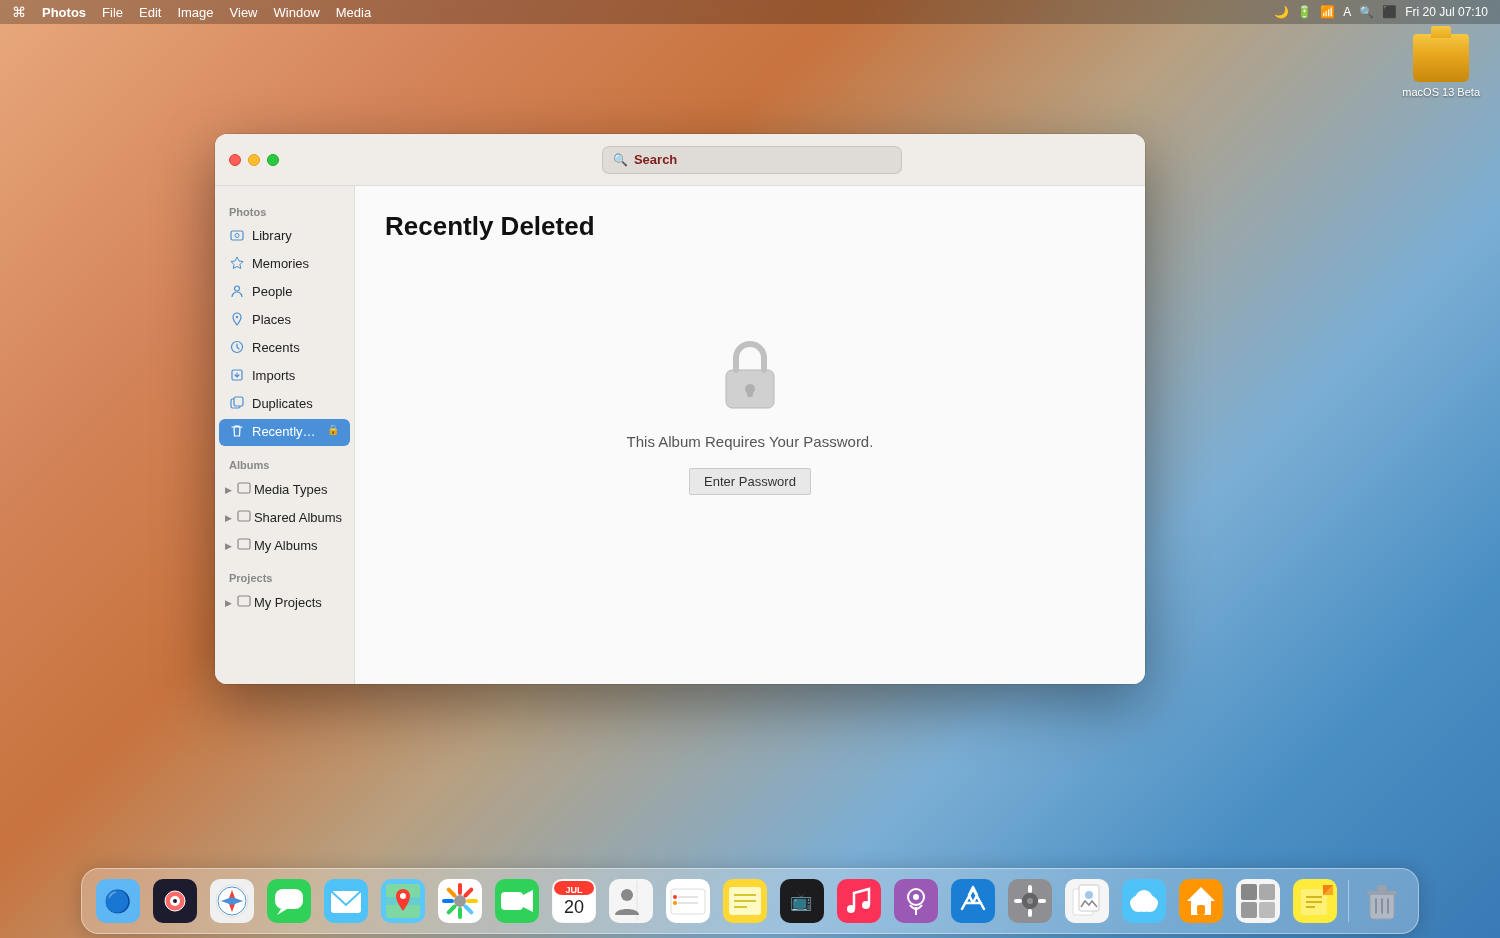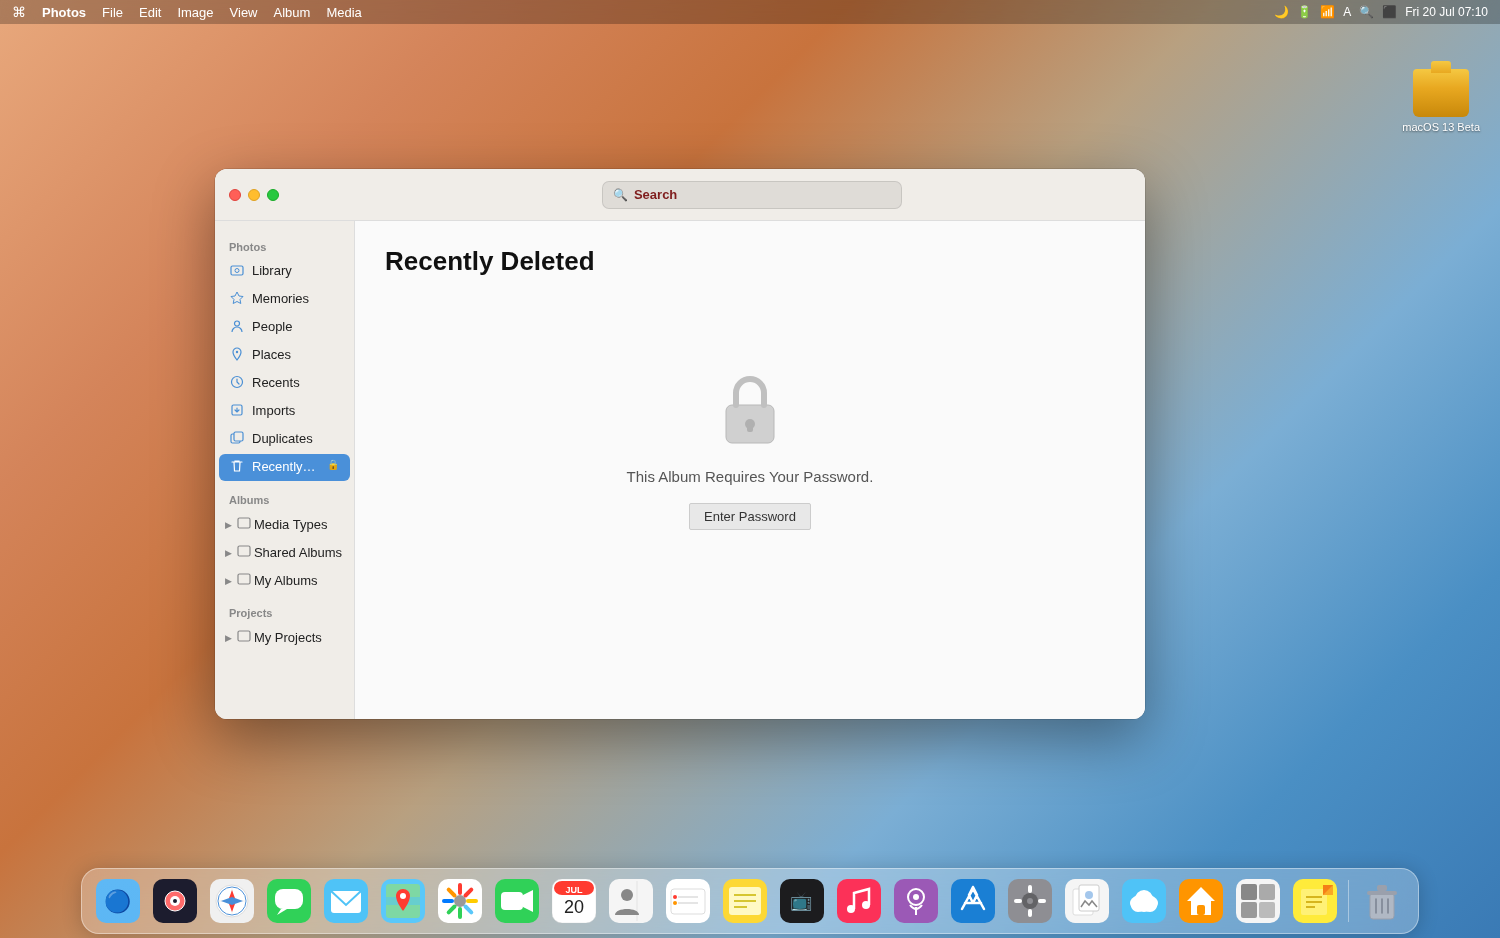--- a/index.html
+++ b/index.html
@@ -56,21 +56,20 @@
       font-weight: 400;
     }
 
     
     .desktop {
       position: absolute;
       top: 24px;
       left: 0;
       right: 0;
       bottom: 0;
-      margin-top: 35px;
     }
 
     
     .desktop-icon {
       position: absolute;
       top: 10px;
       right: 20px;
       display: flex;
       flex-direction: column;
       align-items: center;
@@ -369,21 +368,21 @@
 <body>
 
 <div class="menu-bar">
   <div class="menu-bar-left">
     <span class="apple-icon">⌘</span>
     <span class="menu-bar-app">Photos</span>
     <span class="menu-bar-item">File</span>
     <span class="menu-bar-item">Edit</span>
     <span class="menu-bar-item">Image</span>
     <span class="menu-bar-item">View</span>
-    <span class="menu-bar-item">Album</span>
+    <span class="menu-bar-item">Window</span>
     <span class="menu-bar-item">Media</span>
   </div>
   <div class="menu-bar-right">
     <span>🌙</span>
     <span>🔋</span>
     <span>📶</span>
     <span>A</span>
     <span>🔍</span>
     <span>⬛</span>
     <span>Fri 20 Jul  07:10</span>

